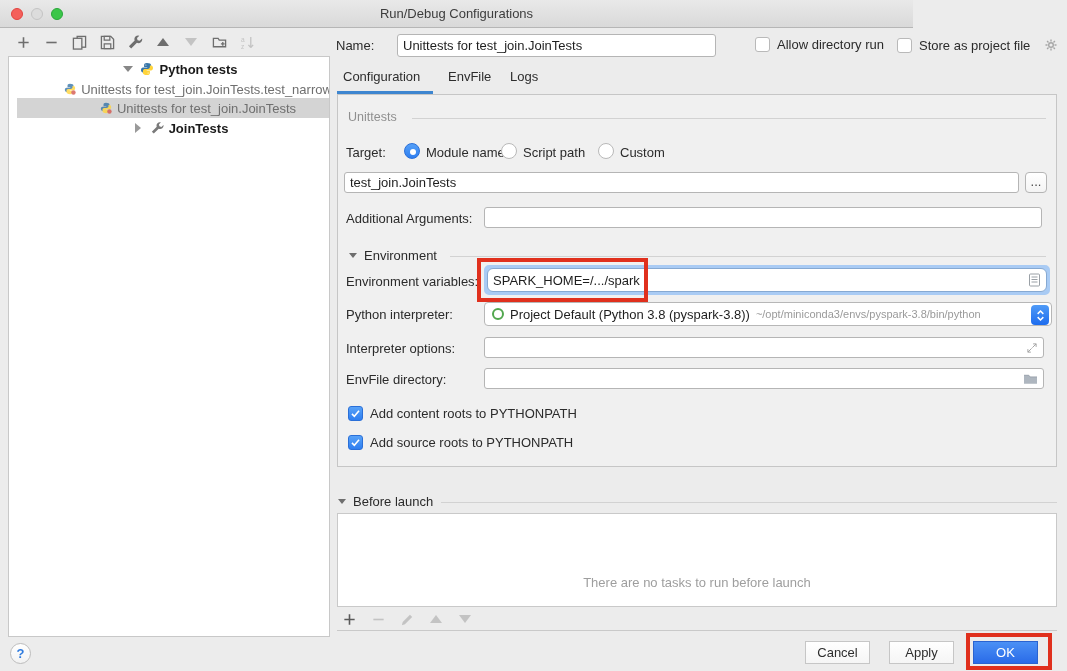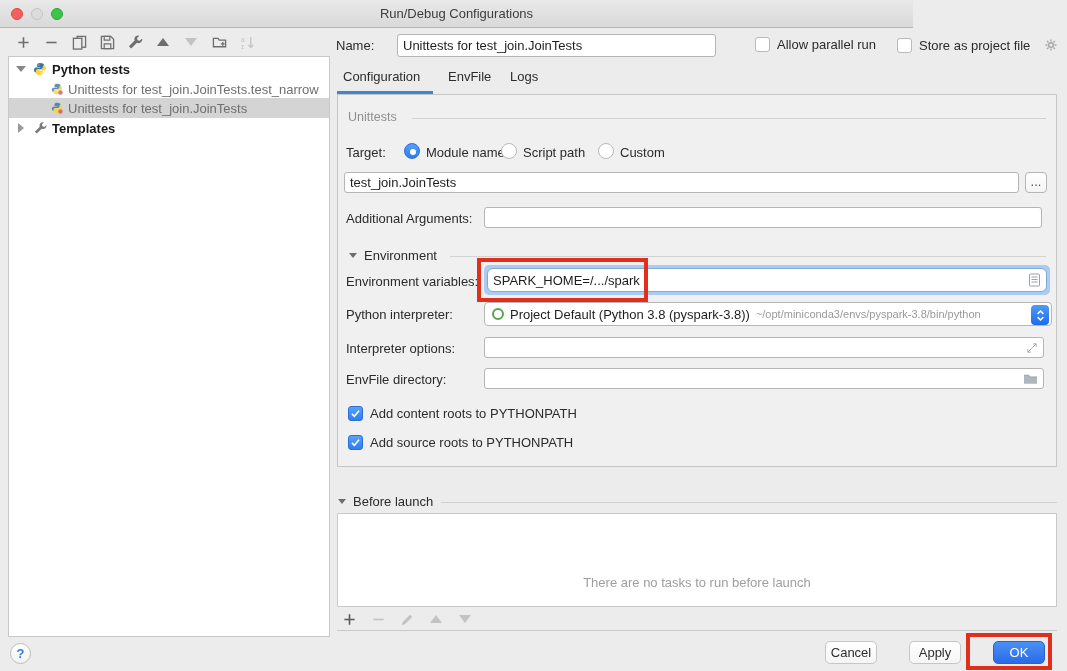--- a/index.html
+++ b/index.html
@@ -19,21 +19,21 @@
   
   .side-toolbar { position:absolute; left:15px; top:33px; height:18px; display:flex; gap:12px; align-items:center; }
   .ticon { width:16px; height:16px; display:flex; align-items:center; justify-content:center; color:#6e6e6e; }
   .ticon.dis { color:#c3c3c3; }
   .ticon svg { width:15px; height:15px; }
   .tri-up-sm { width:0; height:0; border-left:6px solid transparent; border-right:6px solid transparent; border-bottom:8px solid #6e6e6e; }
   .tri-down-sm { width:0; height:0; border-left:6px solid transparent; border-right:6px solid transparent; border-top:8px solid #c3c3c3; }
 
   
   .tree-panel { position:absolute; left:8px; top:56px; width:322px; height:581px; background:#fff; border:1px solid #c8c8c8; overflow:hidden; }
-  .tree-row { position:absolute; left:0; width:100%; height:20px; display:flex; align-items:center; white-space:nowrap; cursor:default; }
+  .tree-row { position:absolute; left:8px; width:100%; height:20px; display:flex; align-items:center; white-space:nowrap; cursor:default;justify-content:center; }
   .tree-row.selected { background:#d4d4d4; }
   .tree-label { margin-left:5px; overflow:hidden; }
   .tree-label.bold { font-weight:bold; color:#1a1a1a; }
   .tree-label.cfg { color:#6f6f6f; }
   .tri-down { width:0; height:0; border-left:5px solid transparent; border-right:5px solid transparent; border-top:6px solid #878787; }
   .tri-right { width:0; height:0; border-top:5px solid transparent; border-bottom:5px solid transparent; border-left:6px solid #9a9a9a; }
   .arrow-slot { width:12px; margin-left:6px; display:flex; justify-content:center; }
   .indent { width:42px; }
   .pyicon14 { width:14px; height:14px; margin-left:6px; }
   .pyicon12 { width:12px; height:12px; opacity:.8; }
@@ -84,22 +84,22 @@
   .plain-field { position:absolute; display:flex; align-items:center; }
 
   
   .bl-panel { position:absolute; left:337px; top:513px; width:720px; height:94px; background:#fff; border:1px solid #c9c9c9;
     display:flex; align-items:flex-end; justify-content:center; }
   .bl-empty { color:#9e9e9e; padding-bottom:16px; }
   .bl-toolbar { position:absolute; left:341px; top:611px; display:flex; gap:13px; align-items:center; height:16px; }
   .bl-line { position:absolute; left:337px; top:630px; width:720px; height:1px; background:#c9c9c9; }
 
   
-  .btn { position:absolute; top:641px; width:52px; height:23px; border-radius:5px; text-align:center; line-height:21px;
-    background:linear-gradient(#ffffff,#f5f5f5); border:1px solid #c6c6c6; color:#2d2d2d; cursor:default;margin-left:20px; }
+  .btn { position:absolute; top:641px; width:65px; height:23px; border-radius:0; text-align:center; line-height:21px;
+    background:linear-gradient(#ffffff,#f5f5f5); border:1px solid #c6c6c6; color:#2d2d2d; cursor:default; }
   .btn.primary { background:linear-gradient(#4a90f5,#2a6be8); border:1px solid #2a63d0; color:#fff; }
 
   
   .annotation { position:absolute; border:4px solid #e0301d; pointer-events:none; z-index:50; }
 </style>
 </head>
 <body>
 
 <div class="window">
 
@@ -189,32 +189,32 @@
         </svg>
       <span class="tree-label cfg">Unittests for test_join.JoinTests</span>
     </div>
     <div class="tree-row" style="top:61px">
       <span class="arrow-slot">
           <span class="tri-right"></span>
         </span>
       <svg class="wrenchicon" viewBox="0 0 14 14">
         <path fill="#7a7a7a" d="M13.4 3.1l-2.2 2.2-2.1-.6-.6-2.1L10.7.4a3.6 3.6 0 0 0-4.5 4.7L.9 10.4l2.1 2.1 5.3-5.3a3.6 3.6 0 0 0 5.1-4.1z"></path>
         </svg>
-      <span class="tree-label bold">Templates</span>
+      <span class="tree-label bold">JoinTests</span>
     </div>
   </div>
 
   <div class="help-btn">?</div>
 
   <div class="lbl" style="left:336px; top:38px;">Name:</div>
   <input class="field name-input" value="Unittests for test_join.JoinTests" style="">
 
   <div class="cbx-row" style="left:755px; top:37px;">
     <span class="cbx"></span>
-    <span>Allow parallel run</span>
+    <span>Allow directory run</span>
   </div>
   <div class="cbx-row" style="left:897px; top:37px;">
     <span class="cbx"></span>
     <span>Store as project file</span>
     <span class="gear">
       <svg viewBox="0 0 16 16">
           <circle cx="8" cy="8" r="2.3" fill="none" stroke="currentColor" stroke-width="1.4"></circle>
           <path d="M8 2.5v2M8 11.5v2M2.5 8h2M11.5 8h2M4.1 4.1l1.4 1.4M10.5 10.5l1.4 1.4M11.9 4.1l-1.4 1.4M5.5 10.5l-1.4 1.4" stroke="currentColor" stroke-width="1.4" fill="none"></path>
         </svg></span>
   </div>

